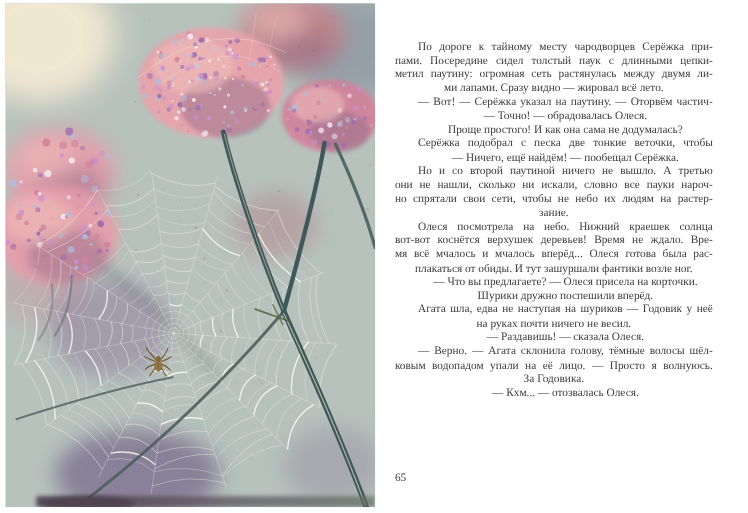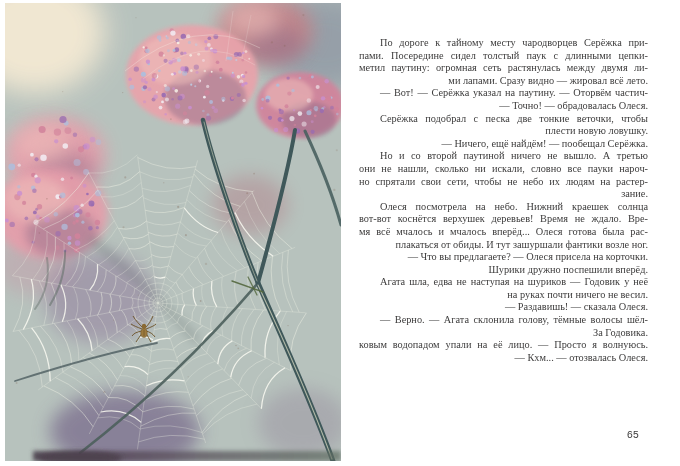--- a/index.html
+++ b/index.html
@@ -23,26 +23,26 @@
       linear-gradient(150deg,#ead ede 0%, #cccacd 30%, #bac7c2 55%, #90a59d 100%);
     background-color:#b7c2bd;
   }
   .illustration svg{display:block;}
   
   .text-block{
     position:absolute;left:359px;top:37px;width:289px;
     font-size:10.3px;line-height:12.6px;color:#3d3c3c;
     text-rendering:optimizeLegibility;
   }
-  .tline{white-space:nowrap;text-align:right;}
+  .tline{white-space:nowrap;text-align:center;}
   .tline.just{text-align:justify;text-align-last:justify;}
   .tline.first{text-indent:21px;}
   .folio{
-    position:absolute;left:359px;top:429px;width:280px;text-align:right;
-    font-size:10.3px;color:#3d3c3c;font-family:Liberation Mono, monospace;
+    position:absolute;left:359px;top:429px;width:280px;text-align:left;
+    font-size:10.3px;color:#3d3c3c;
   }
 </style>
 </head>
 <body>
 
 <div class="spread">
 
   <div class="illustration">
     <svg id="illu" width="336" height="458" viewBox="0 0 336 458">
         <defs>
@@ -587,37 +587,37 @@
       </svg>
   </div>
 
   <div class="text-block" id="text-block">
       <div class="tline first just">По дороге к тайному месту чародворцев Серёжка при-</div>
       <div class="tline just">пами. Посередине сидел толстый паук с длинными цепки-</div>
       <div class="tline just">метил паутину: огромная сеть растянулась между двумя ли-</div>
       <div class="tline">ми лапами. Сразу видно — жировал всё лето.</div>
       <div class="tline first just">— Вот! — Серёжка указал на паутину. — Оторвём частич-</div>
       <div class="tline first">— Точно! — обрадовалась Олеся.</div>
+      <div class="tline first">Проще простого! И как она сама не додумалась?</div>
       <div class="tline first just">Серёжка подобрал с песка две тонкие веточки, чтобы</div>
-      <div class="tline">плести новую ловушку.</div>
       <div class="tline first">— Ничего, ещё найдём! — пообещал Серёжка.</div>
       <div class="tline first just">Но и со второй паутиной ничего не вышло. А третью</div>
       <div class="tline just">они не нашли, сколько ни искали, словно все пауки нароч-</div>
       <div class="tline just">но спрятали свои сети, чтобы не небо их людям на растер-</div>
       <div class="tline">зание.</div>
       <div class="tline first just">Олеся посмотрела на небо. Нижний краешек солнца</div>
       <div class="tline just">вот-вот коснётся верхушек деревьев! Время не ждало. Вре-</div>
       <div class="tline just">мя всё мчалось и мчалось вперёд... Олеся готова была рас-</div>
       <div class="tline">плакаться от обиды. И тут зашуршали фантики возле ног.</div>
       <div class="tline first">— Что вы предлагаете? — Олеся присела на корточки.</div>
       <div class="tline first">Шурики дружно поспешили вперёд.</div>
       <div class="tline first just">Агата шла, едва не наступая на шуриков — Годовик у неё</div>
       <div class="tline">на руках почти ничего не весил.</div>
       <div class="tline first">— Раздавишь! — сказала Олеся.</div>
       <div class="tline first just">— Верно. — Агата склонила голову, тёмные волосы шёл-</div>
+      <div class="tline just">ковым водопадом упали на её лицо. — Просто я волнуюсь.</div>
       <div class="tline">За Годовика.</div>
-      <div class="tline just">ковым водопадом упали на её лицо. — Просто я волнуюсь.</div>
       <div class="tline first">— Кхм... — отозвалась Олеся.</div>
     </div>
 
   <div class="folio">65</div>
 
 </div>
 
 </body></html>

